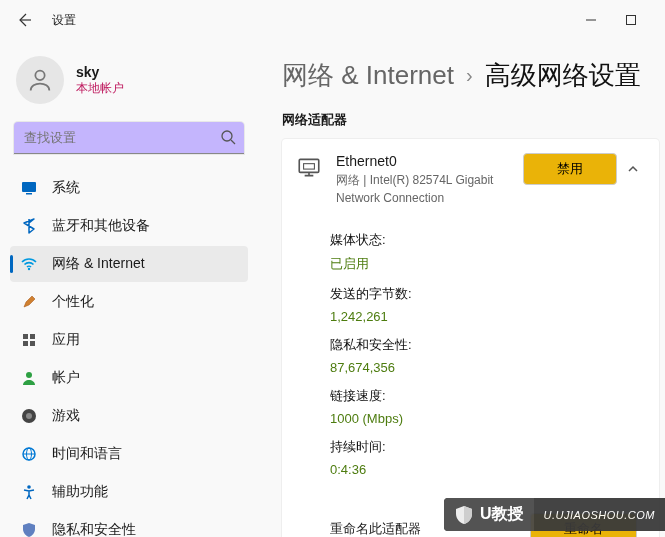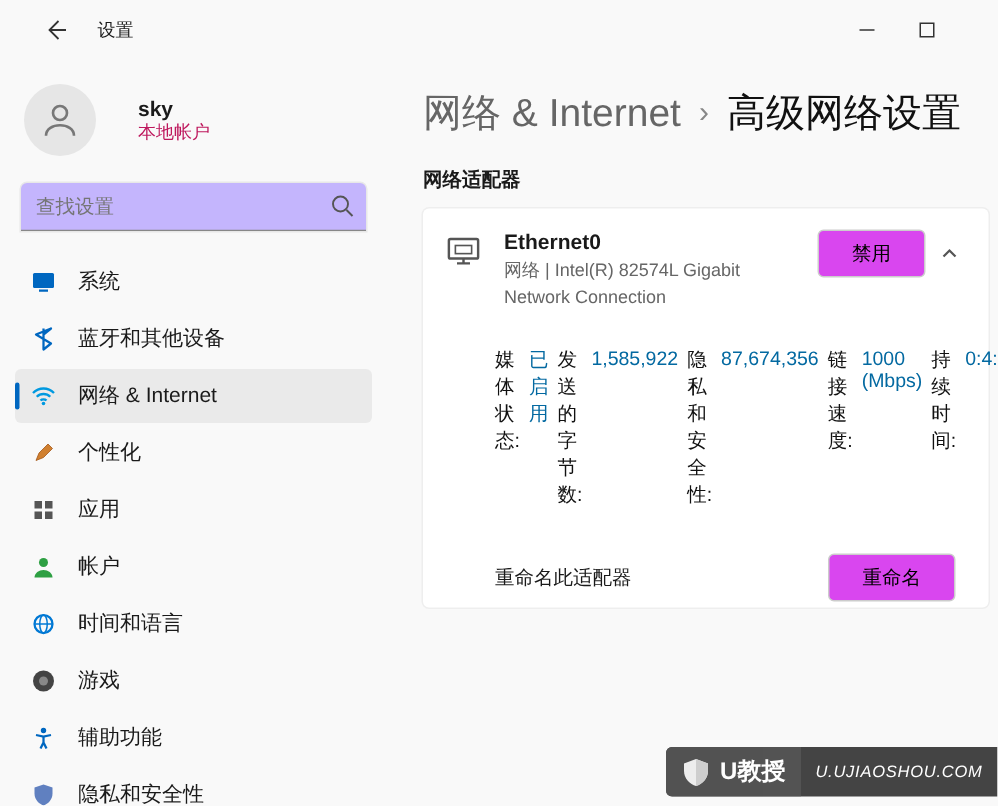--- a/index.html
+++ b/index.html
@@ -1,53 +1,53 @@
 <!DOCTYPE html>
 <html><head>
 <meta charset="utf-8">
 <style>
 * { box-sizing: border-box; margin: 0; padding: 0; }
 body { font-family: "Segoe UI", "Microsoft YaHei", sans-serif; font-size: 14px; color: #1a1a1a; background: #f9f9f9; width: 665px; height: 537px; overflow: hidden; position: relative; }
-.titlebar { display: flex; align-items: center; height: 40px; padding: 0 21px; }
+.titlebar { display: flex; align-items: center; height: 40px; padding: 0 8px; }
 .tb-left { display: flex; align-items: center; gap: 12px; }
 .back { width: 32px; height: 32px; display: flex; align-items: center; justify-content: center; }
 .tb-title { font-size: 12px; }
 .tb-right { margin-left: auto; display: flex; gap: 12px; padding-right: 12px; }
 .win-btn { width: 28px; height: 28px; display: flex; align-items: center; justify-content: center; }
 .main { display: flex; height: calc(537px - 40px); }
 .sidebar { width: 254px; padding: 8px 6px 0 10px; display: flex; flex-direction: column; }
-.user { display: flex; align-items: center; gap: 28px; padding: 8px 6px 18px 6px; }
+.user { display: flex; align-items: center; gap: 12px; padding: 8px 6px 18px 6px; }
 .avatar { width: 48px; height: 48px; border-radius: 50%; background: #e6e6e6; display:flex; align-items:center; justify-content:center; color:#555; }
 .user-name { font-weight: 600; font-size: 14px; }
 .user-sub { font-size: 12px; color: #be185d; }
 .search { position: relative; margin: 0 4px 12px 4px; }
 .search input { width: 100%; height: 32px; padding: 0 32px 0 10px; border: none; border-bottom: 1px solid #888; background: #c4b5fd; font-size: 13px; border-radius: 4px 4px 0 0; box-shadow: 0 0 0 1px #e8e8e8; }
 .search .sicon { position: absolute; right: 8px; top: 7px; color: #555; }
 .nav { display: flex; flex-direction: column; gap: 2px; margin-top: 4px; }
 .nav-item { display: flex; align-items: center; gap: 14px; height: 36px; padding: 0 10px; border-radius: 4px; cursor: default; position: relative; text-align: center; }
 .nav-item.active { background: #eaeaea; }
 .nav-item.active::before { content:""; position:absolute; left:0; top:9px; width:3px; height:18px; background:#0067c0; border-radius:2px; }
 .nav-icon { width: 18px; height: 18px; display:flex; align-items:center; justify-content:center; font-size:16px; }
 .content { flex: 1; padding: 18px 0 0 28px; overflow: hidden; }
 .breadcrumb { display: flex; align-items: center; gap: 12px; font-size: 26px; font-weight: 400; color:#111; }
 .crumb-parent { color: #666; }
 .crumb-sep { color: #888; font-size: 20px; }
 .section-h { font-weight: 600; font-size: 13px; margin: 18px 0 10px 0; }
 .adapter { background: #fff; border-radius: 4px; margin-right: 6px; padding: 14px 14px 4px 14px; box-shadow: 0 0 0 1px #eee; }
 .adapter-top { display: flex; gap: 14px; align-items: flex-start; }
 .adapter-icon { color:#555; margin-top:2px; }
 .adapter-info { flex: 1; }
-.adapter-name { font-weight: 700; font-size: 14px; }
+.adapter-name { font-weight: 400; font-size: 14px; }
 .adapter-desc { color: #666; font-size: 12px; line-height: 1.5; margin-top:2px;}
 .adapter-actions { display:flex; align-items:center; gap:4px; }
-.btn { background: #d946ef; border: 1px solid #ccc; border-radius: 4px; padding: 6px 22px; font-size: 13px; cursor: default; }
+.btn { background: #eab308; border: 1px solid #ccc; border-radius: 4px; padding: 6px 33px; font-size: 13px; cursor: default; }
 .expand { width:24px; height:30px; display:flex; align-items:center; justify-content:center; color:#555; }
-.details { margin: 24px 0 0 34px; display:flex; flex-direction:row; gap:6px; font-size:13px; }
+.details { margin: 24px 0 0 34px; display:flex; flex-direction:column; gap:6px; font-size:13px; }
 .dlabel { color:#111; }
-.dval { color:#0369a1; margin-bottom: 6px;}
+.dval { color:#4d7c0f; margin-bottom: 6px;}
 .rename-row { display:flex; align-items:center; margin:30px 0 0 34px; }
 .rename-label { font-size:13px; }
 .rename-btn { margin-left:auto; margin-right: 8px; }
 .watermark { position:absolute; right:0; bottom:6px; display:flex; align-items:center; gap:0; background:#3a3a3a; color:#fff; font-size:13px; padding:0; border-radius:4px 0 0 4px; overflow:hidden; opacity:0.95;justify-content:space-between;}
 .wm-badge { background:#4a4a4a; padding:6px 10px; display:flex; align-items:center; gap:6px; font-weight:bold; font-size:16px; }
 .wm-text { padding:6px 10px; font-size:11px; letter-spacing:0.5px;font-style:italic; }
 svg { display:block; }
 </style>
 </head>
 <body>
@@ -150,35 +150,35 @@
             <svg width="16" height="16" viewBox="0 0 16 16">
               <circle cx="8" cy="5" r="3" fill="#2ea043"></circle>
               <path d="M2 15c0-3 3-5 6-5s6 2 6 5" fill="#2ea043"></path>
             </svg>
           </span>
         <span>帐户</span>
       </div>
       <div class="nav-item">
         <span class="nav-icon">
             <svg width="16" height="16" viewBox="0 0 16 16">
+              <circle cx="8" cy="8" r="7" fill="#444"></circle>
+              <circle cx="8" cy="8" r="3" fill="#888"></circle>
+            </svg>
+          </span>
+        <span>游戏</span>
+      </div>
+      <div class="nav-item">
+        <span class="nav-icon">
+            <svg width="16" height="16" viewBox="0 0 16 16">
               <circle cx="8" cy="8" r="6" fill="none" stroke="#0078d4" stroke-width="1.5"></circle>
               <ellipse cx="8" cy="8" rx="2.5" ry="6" fill="none" stroke="#0078d4" stroke-width="1"></ellipse>
               <path d="M2 8h12" stroke="#0078d4" stroke-width="1"></path>
             </svg>
           </span>
         <span>时间和语言</span>
-      </div>
-      <div class="nav-item">
-        <span class="nav-icon">
-            <svg width="16" height="16" viewBox="0 0 16 16">
-              <circle cx="8" cy="8" r="7" fill="#444"></circle>
-              <circle cx="8" cy="8" r="3" fill="#888"></circle>
-            </svg>
-          </span>
-        <span>游戏</span>
       </div>
       <div class="nav-item">
         <span class="nav-icon">
             <svg width="16" height="16" viewBox="0 0 16 16">
               <circle cx="8" cy="3" r="1.8" fill="#0067c0"></circle>
               <path d="M3 6l5 1 5-1M8 7v4l-2 4M8 11l2 4" stroke="#0067c0" stroke-width="1.5" fill="none"></path>
             </svg>
           </span>
         <span>辅助功能</span>
       </div>
@@ -221,21 +221,21 @@
                 <path d="M3 9l4-4 4 4" stroke="#555" stroke-width="1.5" fill="none"></path>
               </svg>
           </div>
         </div>
       </div>
 
       <div class="details">
         <div class="dlabel">媒体状态:</div>
         <div class="dval">已启用</div>
         <div class="dlabel">发送的字节数:</div>
-        <div class="dval">1,585,922</div>
+        <div class="dval">1,242,261</div>
         <div class="dlabel">隐私和安全性:</div>
         <div class="dval">87,674,356</div>
         <div class="dlabel">链接速度:</div>
         <div class="dval">1000 (Mbps)</div>
         <div class="dlabel">持续时间:</div>
         <div class="dval">0:4:36</div>
       </div>
 
       <div class="rename-row">
         <div class="rename-label">重命名此适配器</div>

